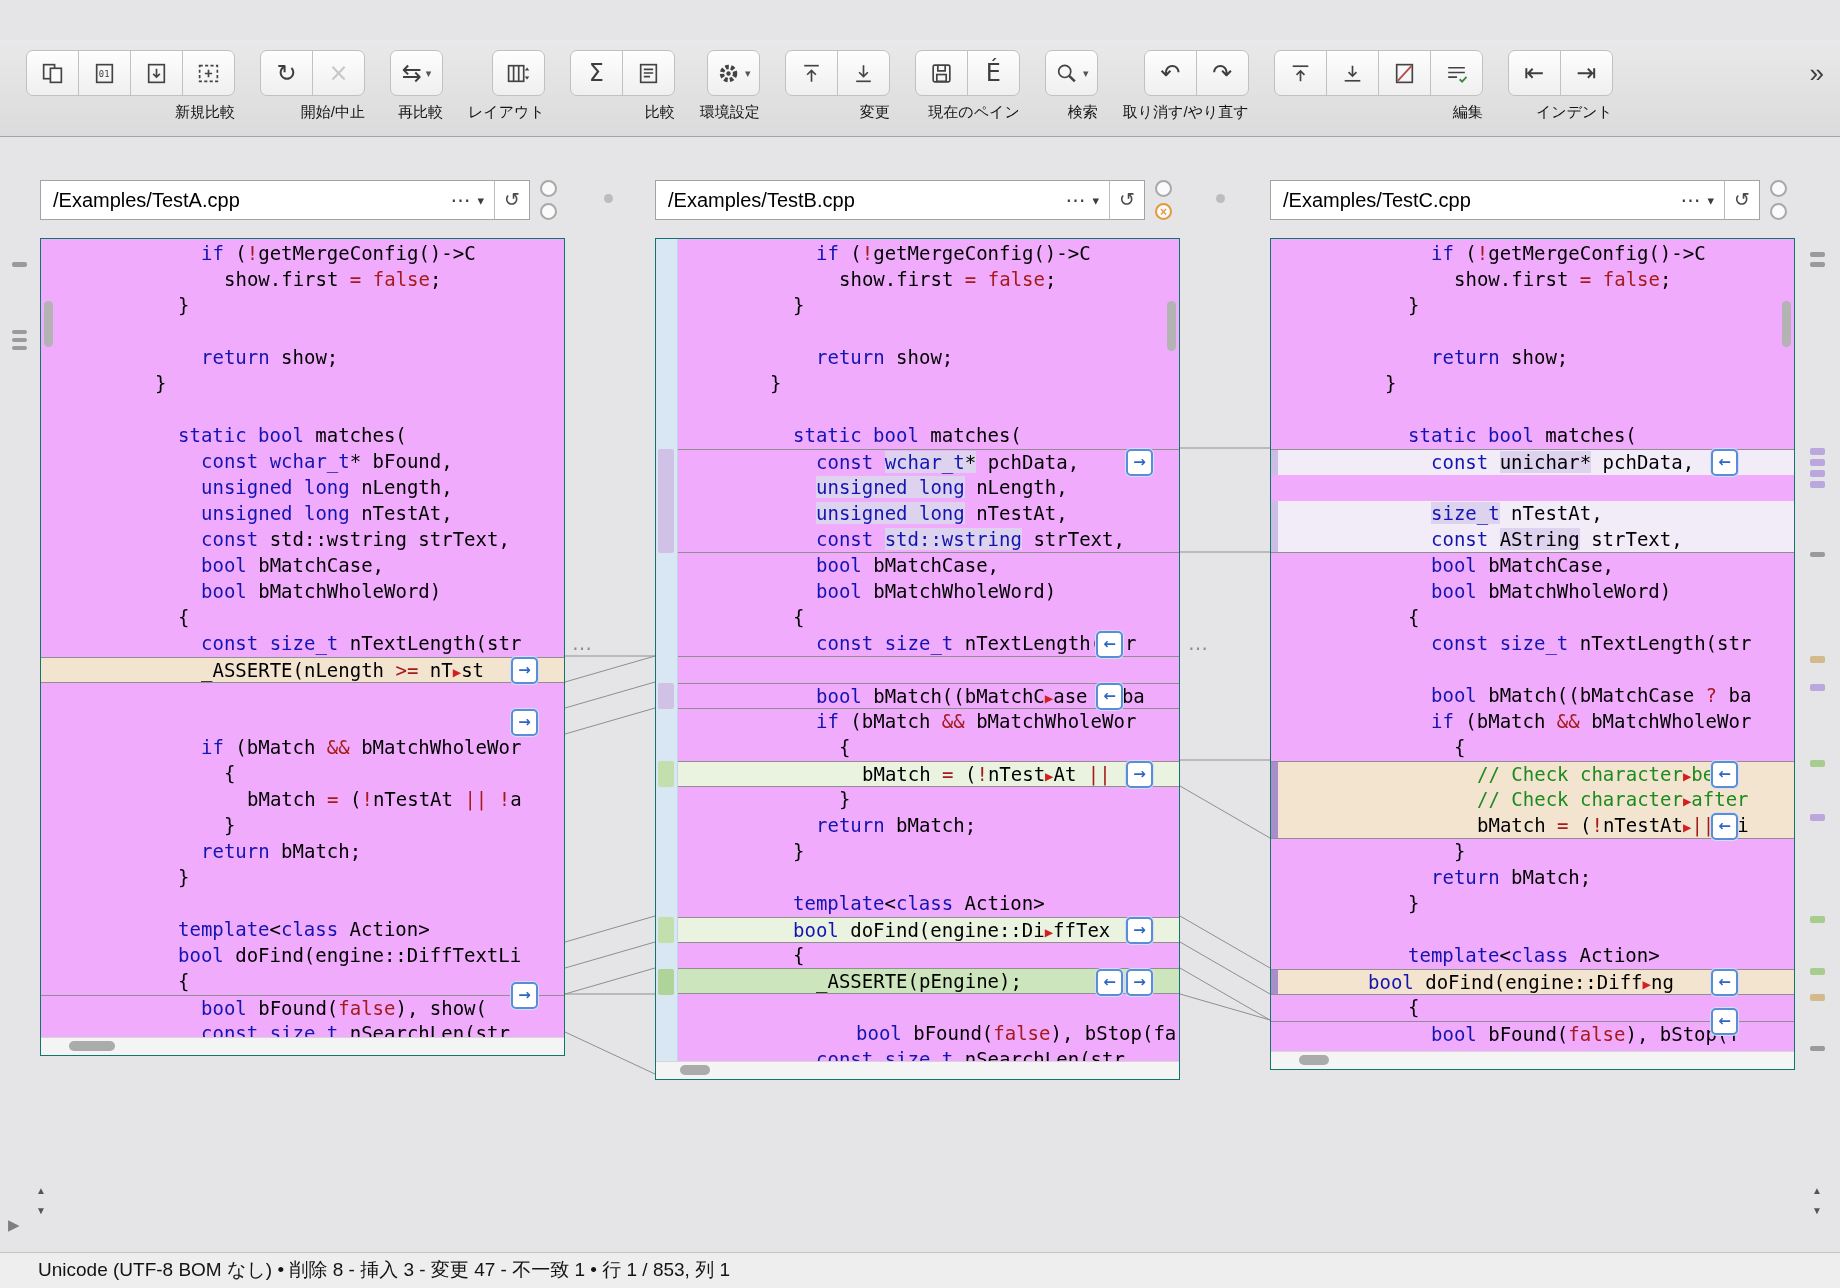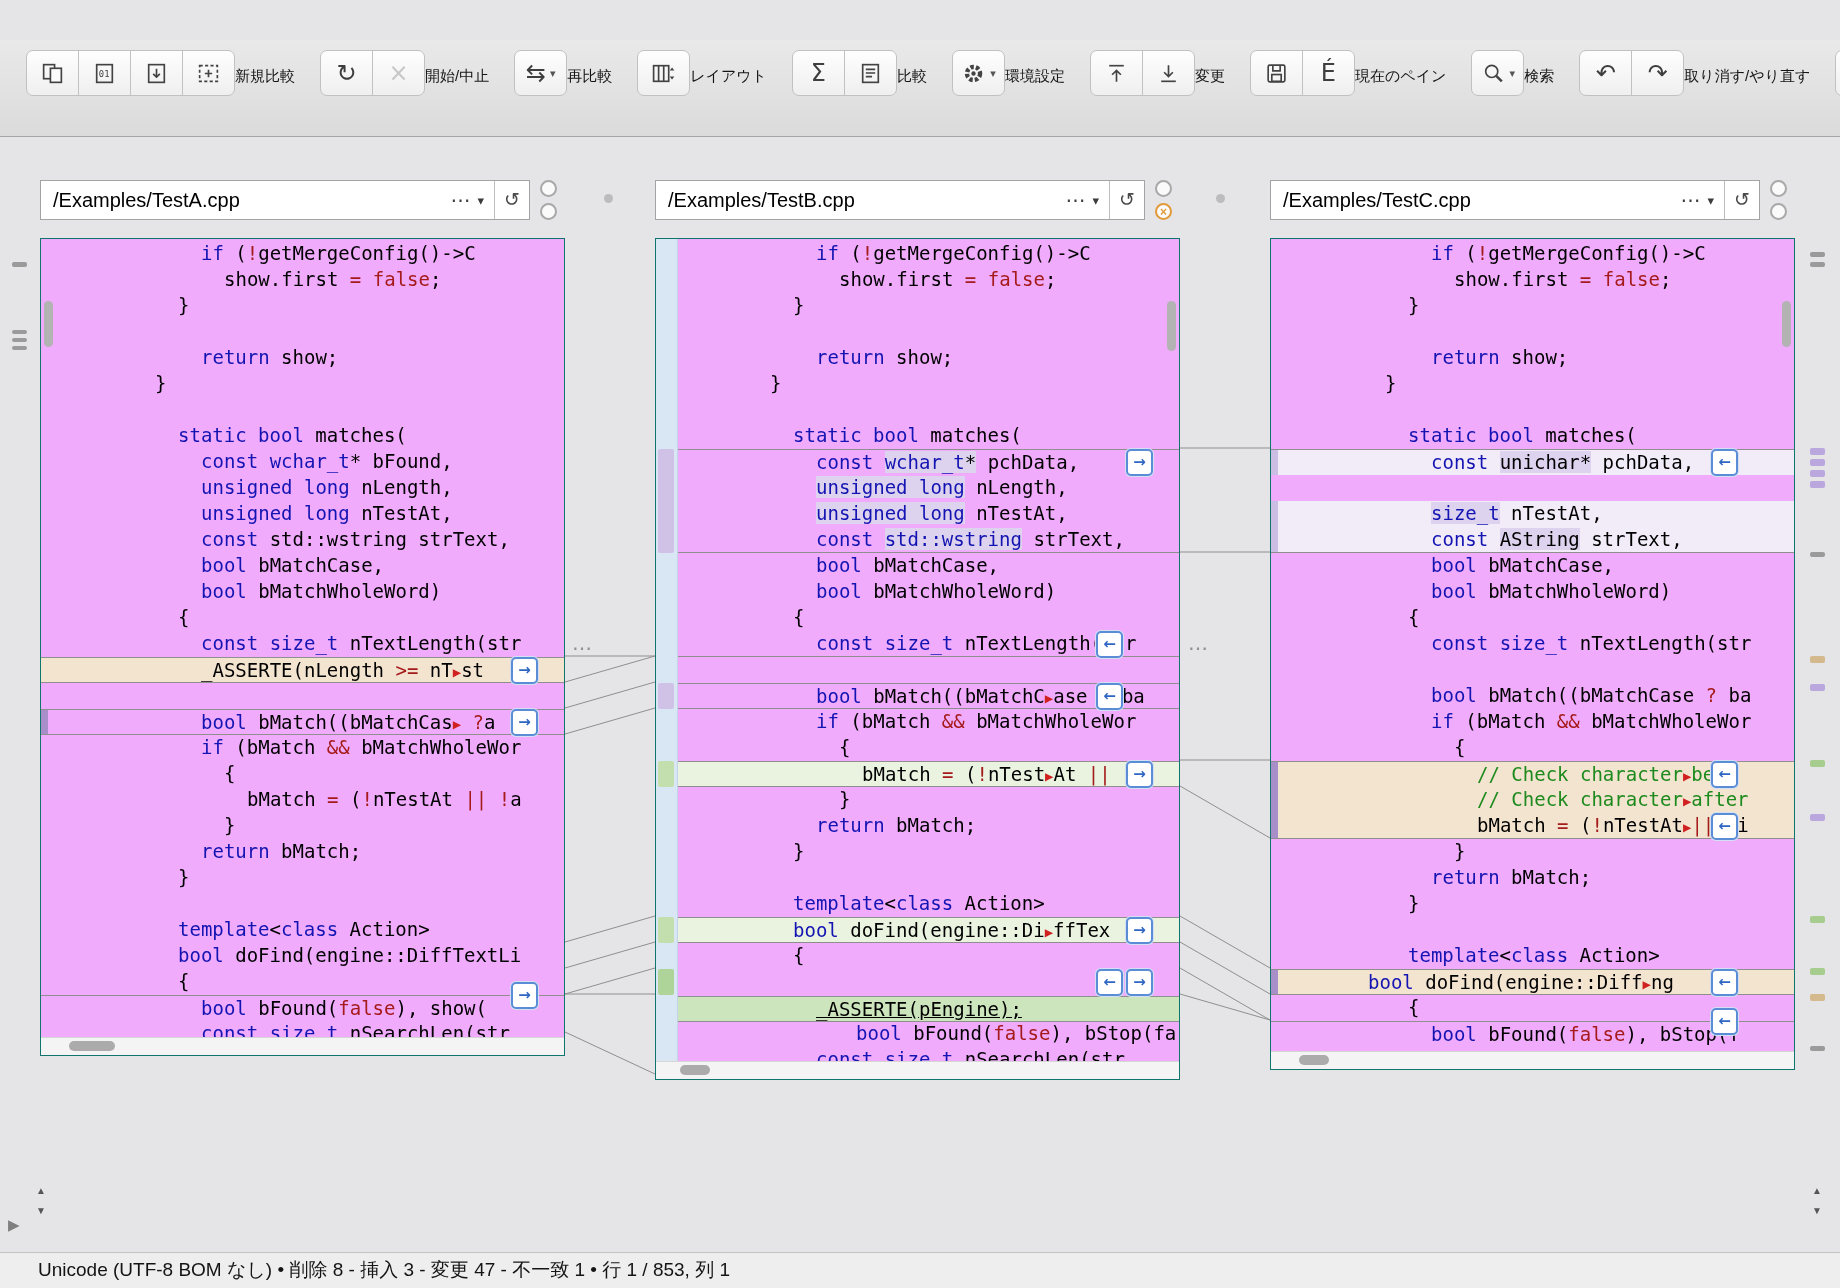--- a/index.html
+++ b/index.html
@@ -12,21 +12,21 @@
   .traffic{position:absolute;left:18px;top:9px;display:flex;gap:9px}
   .tl{width:22px;height:22px;border-radius:50%;border:1px solid rgba(0,0,0,.18);box-sizing:border-box}
   .tl.red{background:#ff5d55}.tl.yellow{background:#febc2f}.tl.green{background:#2ac53e}
   #window-title{text-align:center;font-size:20px;line-height:40px;color:#303030;font-weight:bold}
 
   
   .toolbar{position:absolute;top:40px;left:0;right:0;height:97px;box-sizing:border-box;
            background:linear-gradient(#eae9ea,#dcdbdc);border-bottom:1px solid #a5a5a5;
            display:flex;align-items:flex-start;padding:10px 16px 0 26px}
   #toolbar-groups{display:flex;gap:25px;flex:1}
-  .tb-group{display:flex;align-items:center}
+  .tb-group{display:flex;flex-direction:column;align-items:flex-end}
   .tb-btns{display:flex}
   .tb-btn{height:46px;min-width:53px;box-sizing:border-box;cursor:default;
           background:linear-gradient(#fefefe,#f0eff0);border:1px solid #c2c1c2;margin-left:-1px;
           display:flex;align-items:center;justify-content:center;padding:0 7px}
   .tb-btn:first-child{border-radius:7px 0 0 7px;margin-left:0}
   .tb-btn:last-child{border-radius:0 7px 7px 0}
   .tb-btn:only-child{border-radius:7px}
   .tb-label{margin-top:7px;font-size:15px;color:#141414;white-space:nowrap}
   .ci{font-family:"DejaVu Sans",sans-serif;font-size:24px;color:#3e3e3e;line-height:1}
   .tb-btn.disabled .ci{color:#c7c7c7}
@@ -325,21 +325,20 @@
         <div class="row" style="top: 236px;"><span class="code-text" style="padding-left: 160px;"><span class="sk">unsigned</span><span class="sp"> </span><span class="sk">long</span><span class="sp"> nLength,</span></span></div>
         <div class="row" style="top: 262px;"><span class="code-text" style="padding-left: 160px;"><span class="sk">unsigned</span><span class="sp"> </span><span class="sk">long</span><span class="sp"> nTestAt,</span></span></div>
         <div class="row" style="top: 288px;"><span class="code-text" style="padding-left: 160px;"><span class="sk">const</span><span class="sp"> std::wstring strText,</span></span></div>
         <div class="row" style="top: 314px;"><span class="code-text" style="padding-left: 160px;"><span class="sk">bool</span><span class="sp"> bMatchCase,</span></span></div>
         <div class="row" style="top: 340px;"><span class="code-text" style="padding-left: 160px;"><span class="sk">bool</span><span class="sp"> bMatchWholeWord)</span></span></div>
         <div class="row" style="top: 366px;"><span class="code-text" style="padding-left: 137px;"><span class="sp">{</span></span></div>
         <div class="row" style="top: 392px;"><span class="code-text" style="padding-left: 160px;"><span class="sk">const</span><span class="sp"> </span><span class="sk">size_t</span><span class="sp"> nTextLength(str</span></span></div>
         <div class="row bg-tan bt bb" style="top: 418px;"><span class="code-text" style="padding-left: 160px;"><span class="sp">_ASSERTE(nLength </span><span class="sl">&gt;=</span><span class="sp"> nT</span><span class="sm">▶</span><span class="sp">st</span></span></div>
         <span class="mbtn" style="left: 470px; top: 418px;">→</span>
         <div class="row" style="top: 444px;"><span class="code-text" style="padding-left: 0px;"></span></div>
-        <div class="row bt bb" style="top: 470px;"><span class="code-text" style="padding-left: 160px;"><span class="sk">bool</span><span class="sp"> bMatch((bMatchCas</span><span class="sm">▶</span><span class="sp"> </span><span class="sl">?</span><span class="sp">a</span></span><span class="tick" style="background: rgb(168, 143, 201);"></span></div>
         <span class="mbtn" style="left: 470px; top: 470px;">→</span>
         <div class="row" style="top: 496px;"><span class="code-text" style="padding-left: 160px;"><span class="sk">if</span><span class="sp"> (bMatch </span><span class="sl">&amp;&amp;</span><span class="sp"> bMatchWholeWor</span></span></div>
         <div class="row" style="top: 522px;"><span class="code-text" style="padding-left: 183px;"><span class="sp">{</span></span></div>
         <div class="row" style="top: 548px;"><span class="code-text" style="padding-left: 206px;"><span class="sp">bMatch </span><span class="sl">=</span><span class="sp"> (</span><span class="sl">!</span><span class="sp">nTestAt </span><span class="sl">||</span><span class="sp"> </span><span class="sl">!</span><span class="sp">a</span></span></div>
         <div class="row" style="top: 574px;"><span class="code-text" style="padding-left: 183px;"><span class="sp">}</span></span></div>
         <div class="row" style="top: 600px;"><span class="code-text" style="padding-left: 160px;"><span class="sk">return</span><span class="sp"> bMatch;</span></span></div>
         <div class="row" style="top: 626px;"><span class="code-text" style="padding-left: 137px;"><span class="sp">}</span></span></div>
         <div class="row" style="top: 652px;"><span class="code-text" style="padding-left: 0px;"></span></div>
         <div class="row" style="top: 678px;"><span class="code-text" style="padding-left: 137px;"><span class="sk">template</span><span class="sp">&lt;</span><span class="sk">class</span><span class="sp"> Action&gt;</span></span></div>
         <div class="row" style="top: 704px;"><span class="code-text" style="padding-left: 137px;"><span class="sk">bool</span><span class="sp"> doFind(engine::DiffTextLi</span></span></div>
@@ -388,21 +387,21 @@
         <div class="row bg-greenlight bt bb" style="top: 522px;"><span class="code-text" style="padding-left: 206px;"><span class="sp">bMatch </span><span class="sl">=</span><span class="sp"> (</span><span class="sl">!</span><span class="sp">nTest</span><span class="sm">▶</span><span class="sp">At </span><span class="sl">||</span><span class="sp"> </span></span></div>
         <span class="mbtn" style="left: 470px; top: 522px;">→</span>
         <div class="row" style="top: 548px;"><span class="code-text" style="padding-left: 183px;"><span class="sp">}</span></span></div>
         <div class="row" style="top: 574px;"><span class="code-text" style="padding-left: 160px;"><span class="sk">return</span><span class="sp"> bMatch;</span></span></div>
         <div class="row" style="top: 600px;"><span class="code-text" style="padding-left: 137px;"><span class="sp">}</span></span></div>
         <div class="row" style="top: 626px;"><span class="code-text" style="padding-left: 0px;"></span></div>
         <div class="row" style="top: 652px;"><span class="code-text" style="padding-left: 137px;"><span class="sk">template</span><span class="sp">&lt;</span><span class="sk">class</span><span class="sp"> Action&gt;</span></span></div>
         <div class="row bg-greenlight bt bb" style="top: 678px;"><span class="code-text" style="padding-left: 137px;"><span class="sk">bool</span><span class="sp"> doFind(engine::Di</span><span class="sm">▶</span><span class="sp">ffTex</span></span></div>
         <span class="mbtn" style="left: 470px; top: 678px;">→</span>
         <div class="row" style="top: 704px;"><span class="code-text" style="padding-left: 137px;"><span class="sp">{</span></span></div>
-        <div class="row bg-green bt bb" style="top: 757px; text-decoration: underline;"><span class="code-text" style="padding-left: 160px;"><span class="sp">_ASSERTE(pEngine);</span></span></div>
+        <div class="row bg-green bt bb" style="top: 729px;"><span class="code-text" style="padding-left: 160px;"><span class="sp">_ASSERTE(pEngine);</span></span></div>
         <span class="mbtn" style="left: 440px; top: 730px;">←</span>
         <span class="mbtn" style="left: 470px; top: 730px;">→</span>
         <div class="row" style="top: 756px;"><span class="code-text" style="padding-left: 0px;"></span></div>
         <div class="row" style="top: 782px; padding-left: 40px;"><span class="code-text" style="padding-left: 160px;"><span class="sk">bool</span><span class="sp"> bFound(</span><span class="sl">false</span><span class="sp">), bStop(fa</span></span></div>
         <div class="row" style="top: 808px;"><span class="code-text" style="padding-left: 160px;"><span class="sk">const</span><span class="sp"> </span><span class="sk">size_t</span><span class="sp"> nSearchLen(str</span></span></div>
       </div>
     <span class="vthumb" style="left:511px;top:62px;height:50px"></span>
     <div class="hscroll">
       <span class="hthumb" style="left:24px;width:30px"></span>
     </div>

